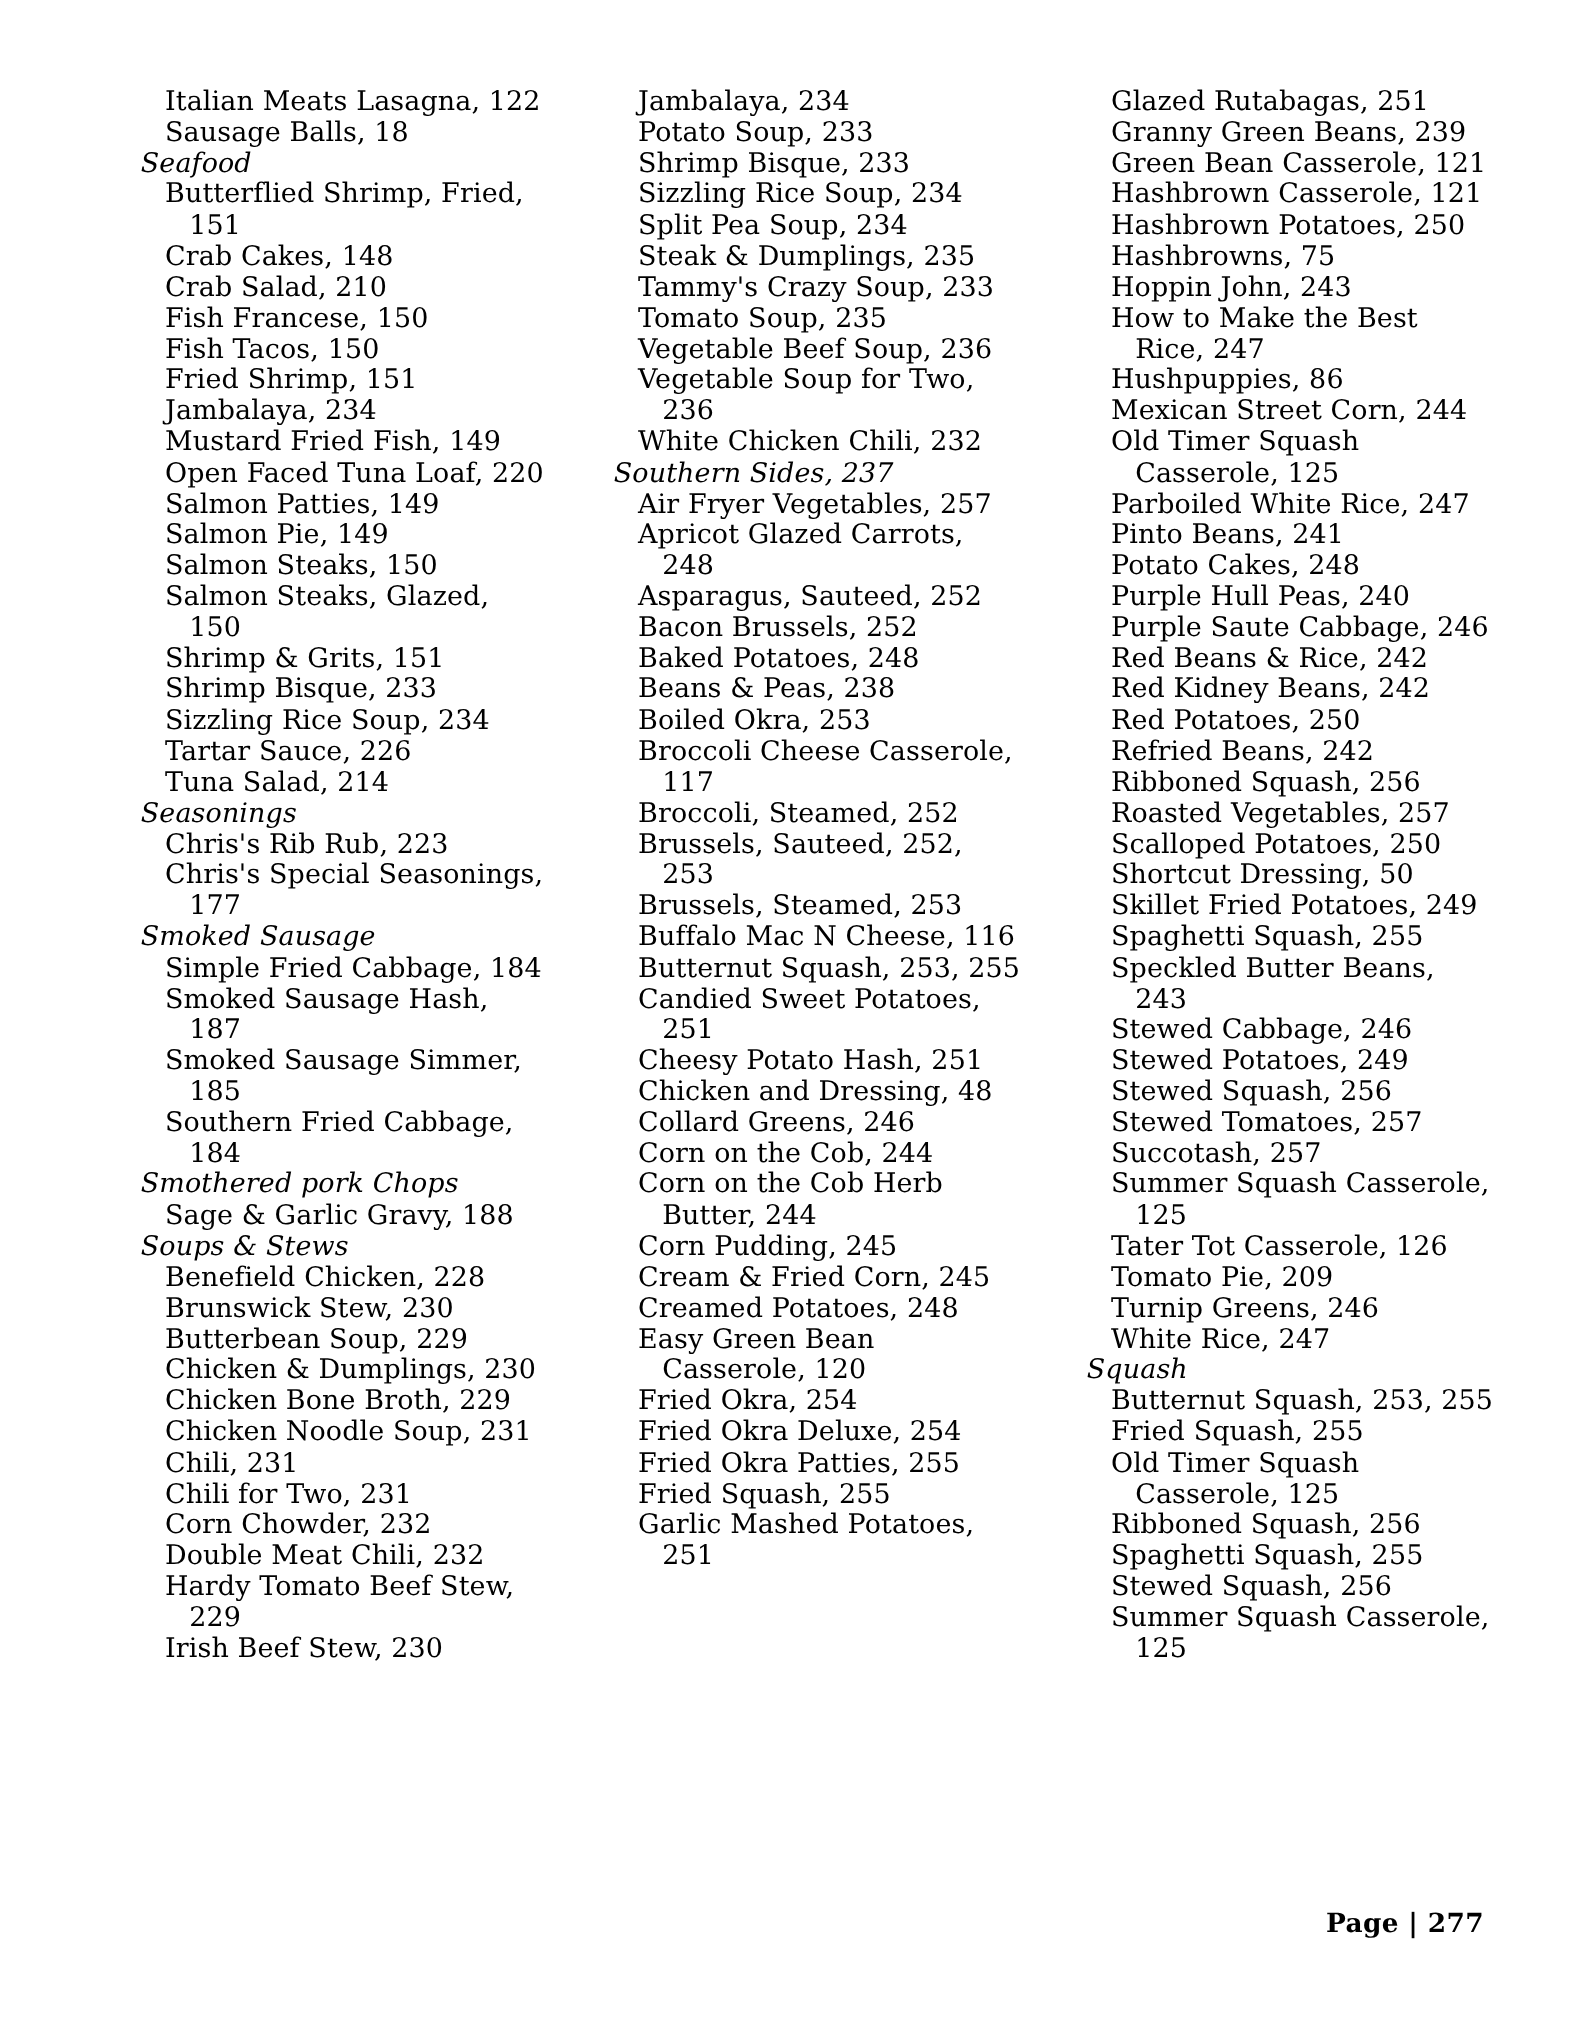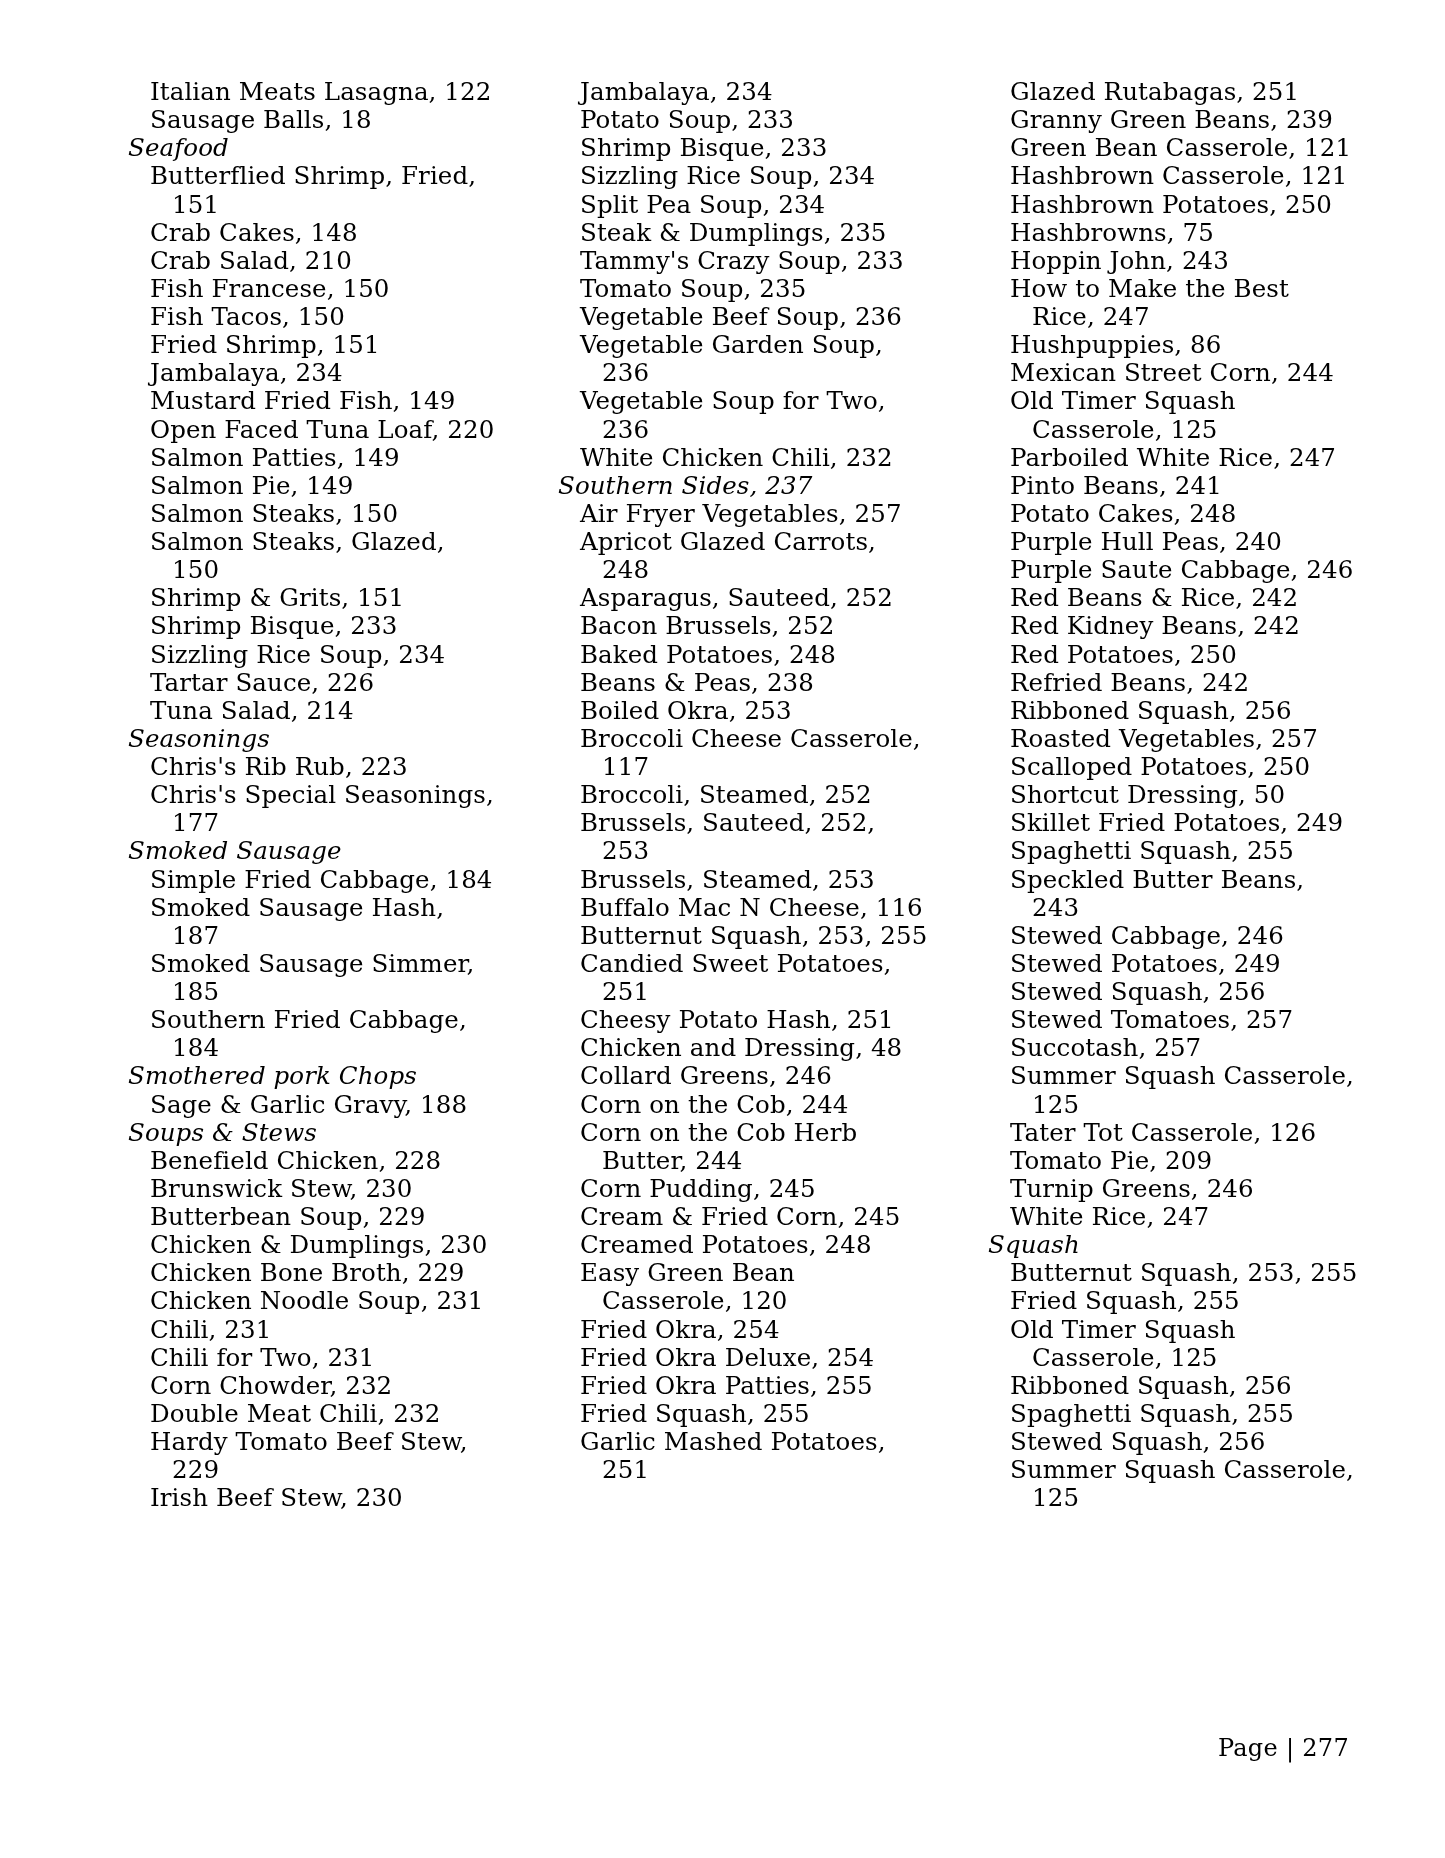--- a/index.html
+++ b/index.html
@@ -49,21 +49,21 @@
   }
   .level-1 {
     padding-left: 44px;
     text-indent: -22px;
   }
   .footer {
     position: absolute;
     right: 112px;
     bottom: 96px;
     font-size: 24px;
-    font-weight: normal;
+    font-weight: bold;
     font-family: "DejaVu Serif", "Liberation Serif", serif;
     letter-spacing: 0.3px;
   }
 </style>
 </head>
 <body>
 
 <div class="page">
   <div class="columns">
     <div class="column" id="col-0">
@@ -115,21 +115,20 @@
     <div class="column" id="col-1">
         <p class="index-entry level-1">Jambalaya, 234</p>
         <p class="index-entry level-1">Potato Soup, 233</p>
         <p class="index-entry level-1">Shrimp Bisque, 233</p>
         <p class="index-entry level-1">Sizzling Rice Soup, 234</p>
         <p class="index-entry level-1">Split Pea Soup, 234</p>
         <p class="index-entry level-1">Steak &amp; Dumplings, 235</p>
         <p class="index-entry level-1">Tammy's Crazy Soup, 233</p>
         <p class="index-entry level-1">Tomato Soup, 235</p>
         <p class="index-entry level-1">Vegetable Beef Soup, 236</p>
-        <p class="index-entry level-1">Vegetable Garden Soup, 236</p>
         <p class="index-entry level-1">Vegetable Soup for Two, 236</p>
         <p class="index-entry level-1">White Chicken Chili, 232</p>
         <p class="index-entry level-0">Southern Sides, 237</p>
         <p class="index-entry level-1">Air Fryer Vegetables, 257</p>
         <p class="index-entry level-1">Apricot Glazed Carrots, 248</p>
         <p class="index-entry level-1">Asparagus, Sauteed, 252</p>
         <p class="index-entry level-1">Bacon Brussels, 252</p>
         <p class="index-entry level-1">Baked Potatoes, 248</p>
         <p class="index-entry level-1">Beans &amp; Peas, 238</p>
         <p class="index-entry level-1">Boiled Okra, 253</p>

